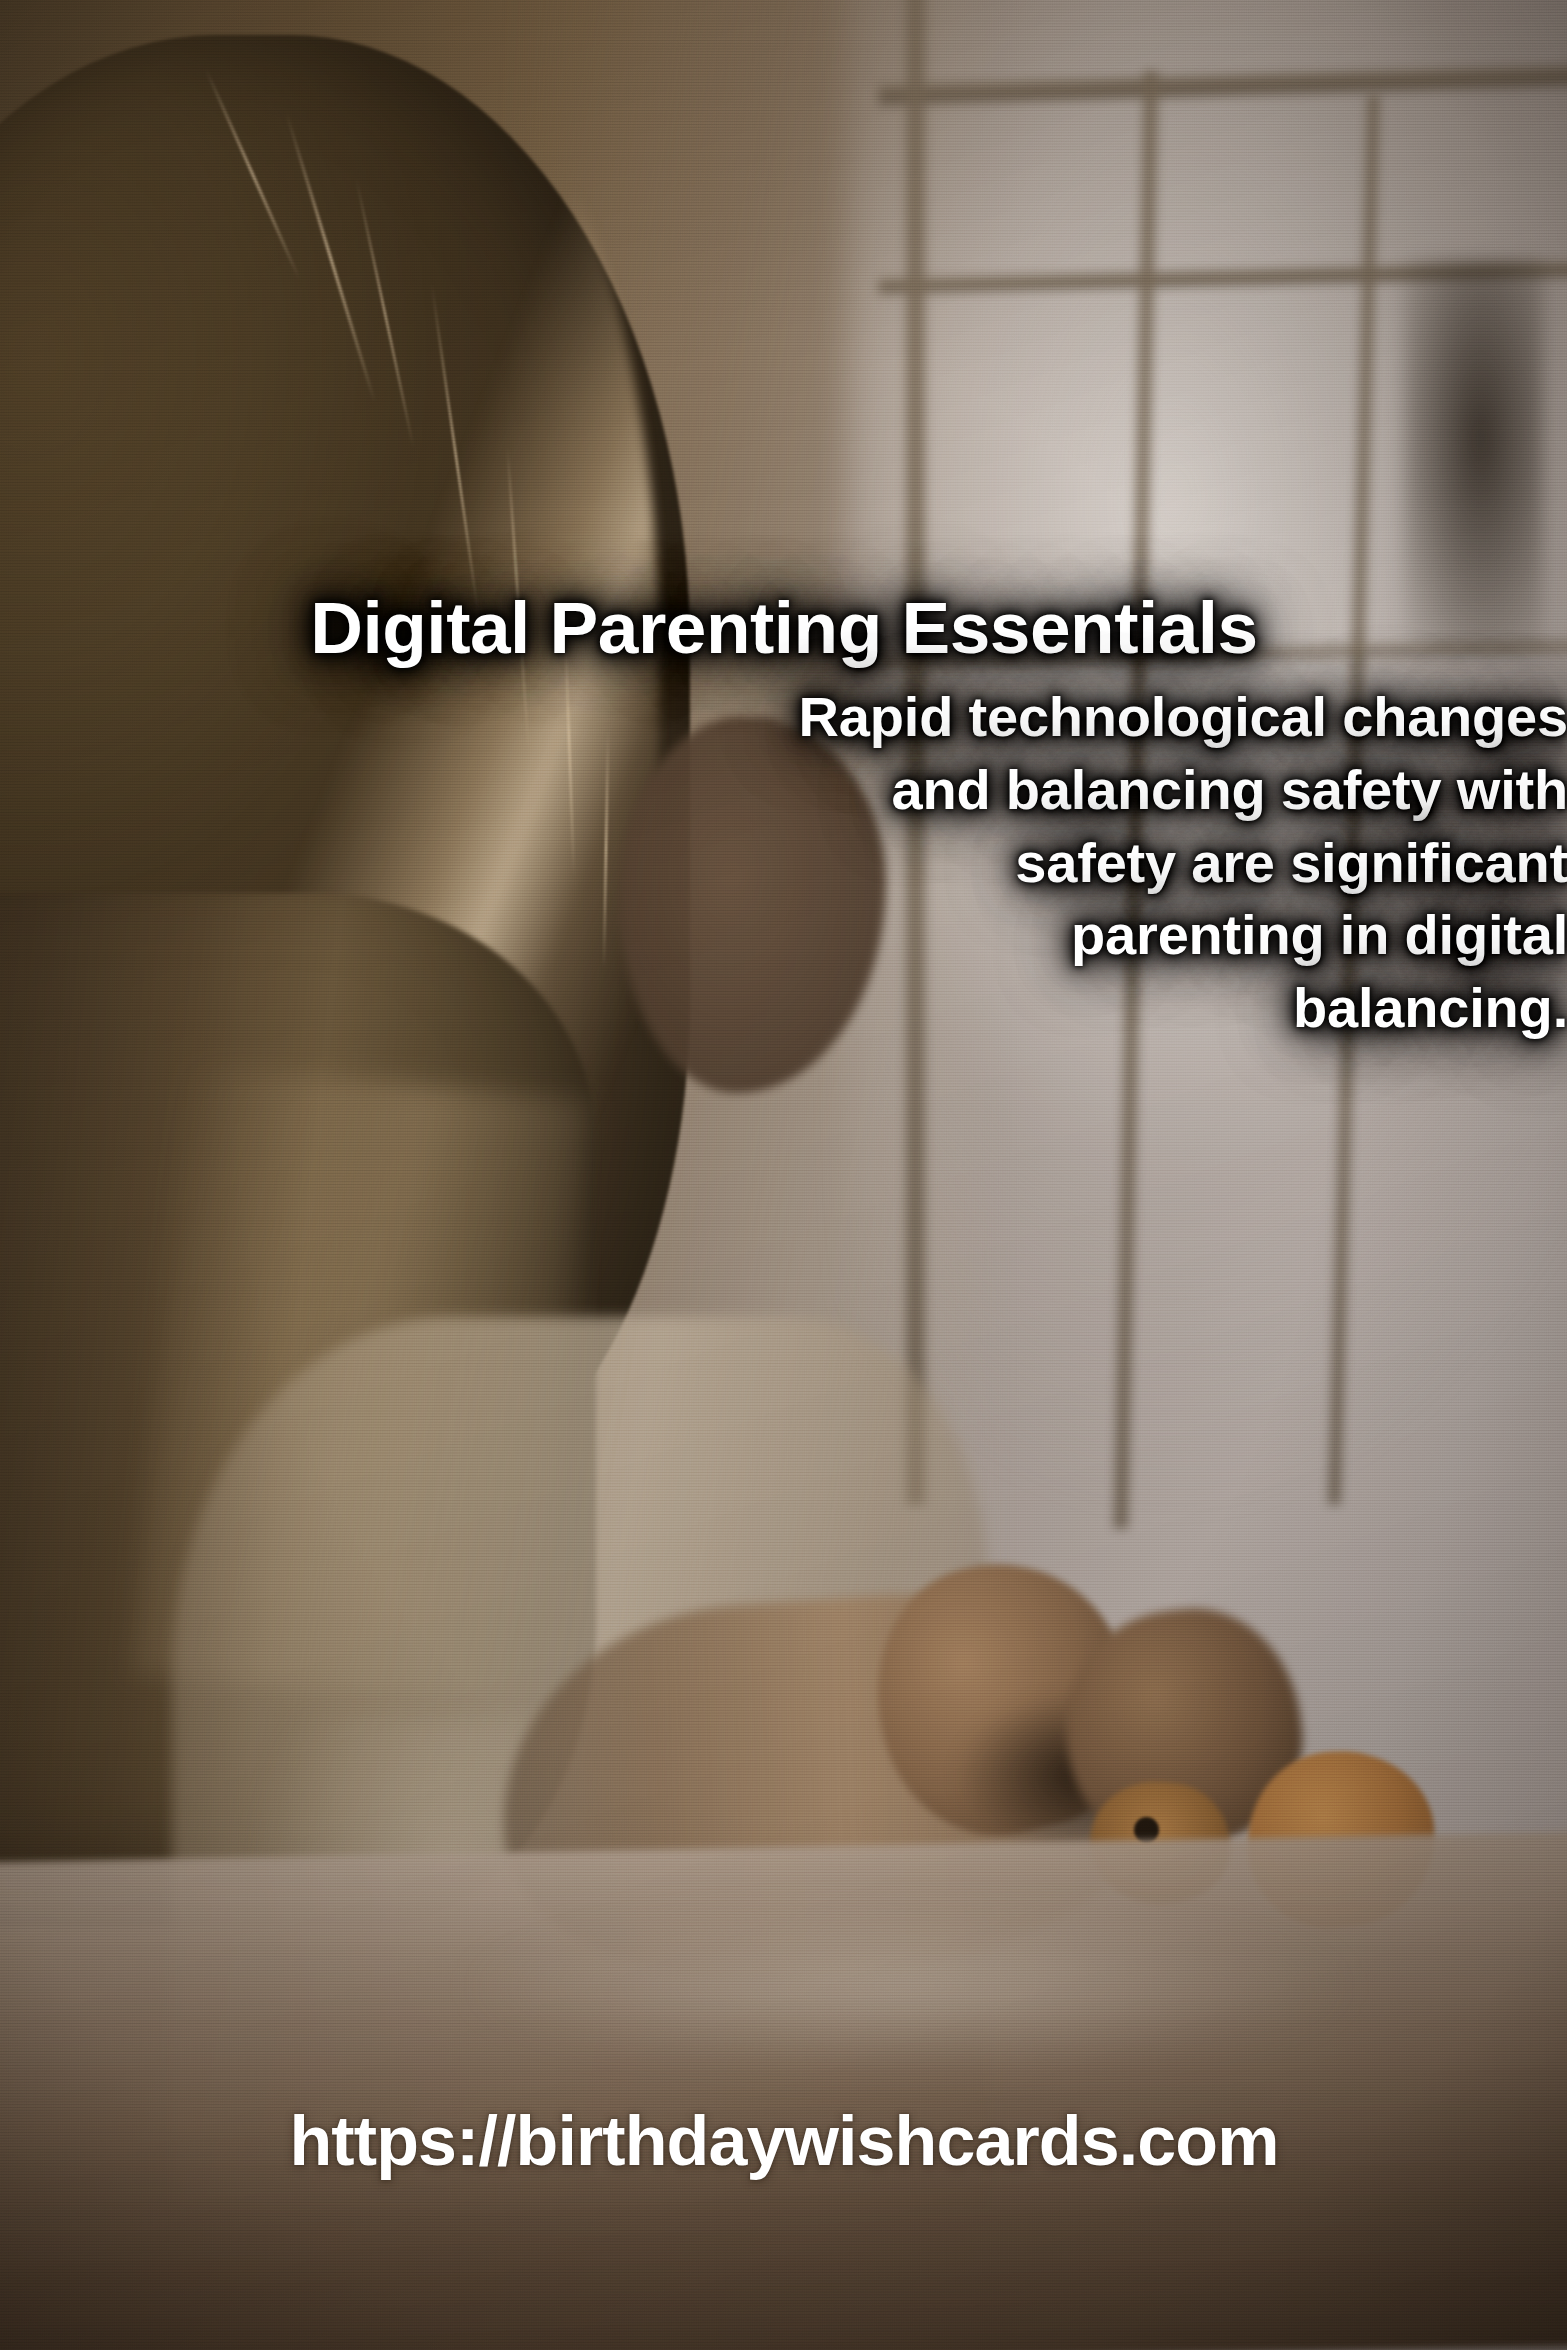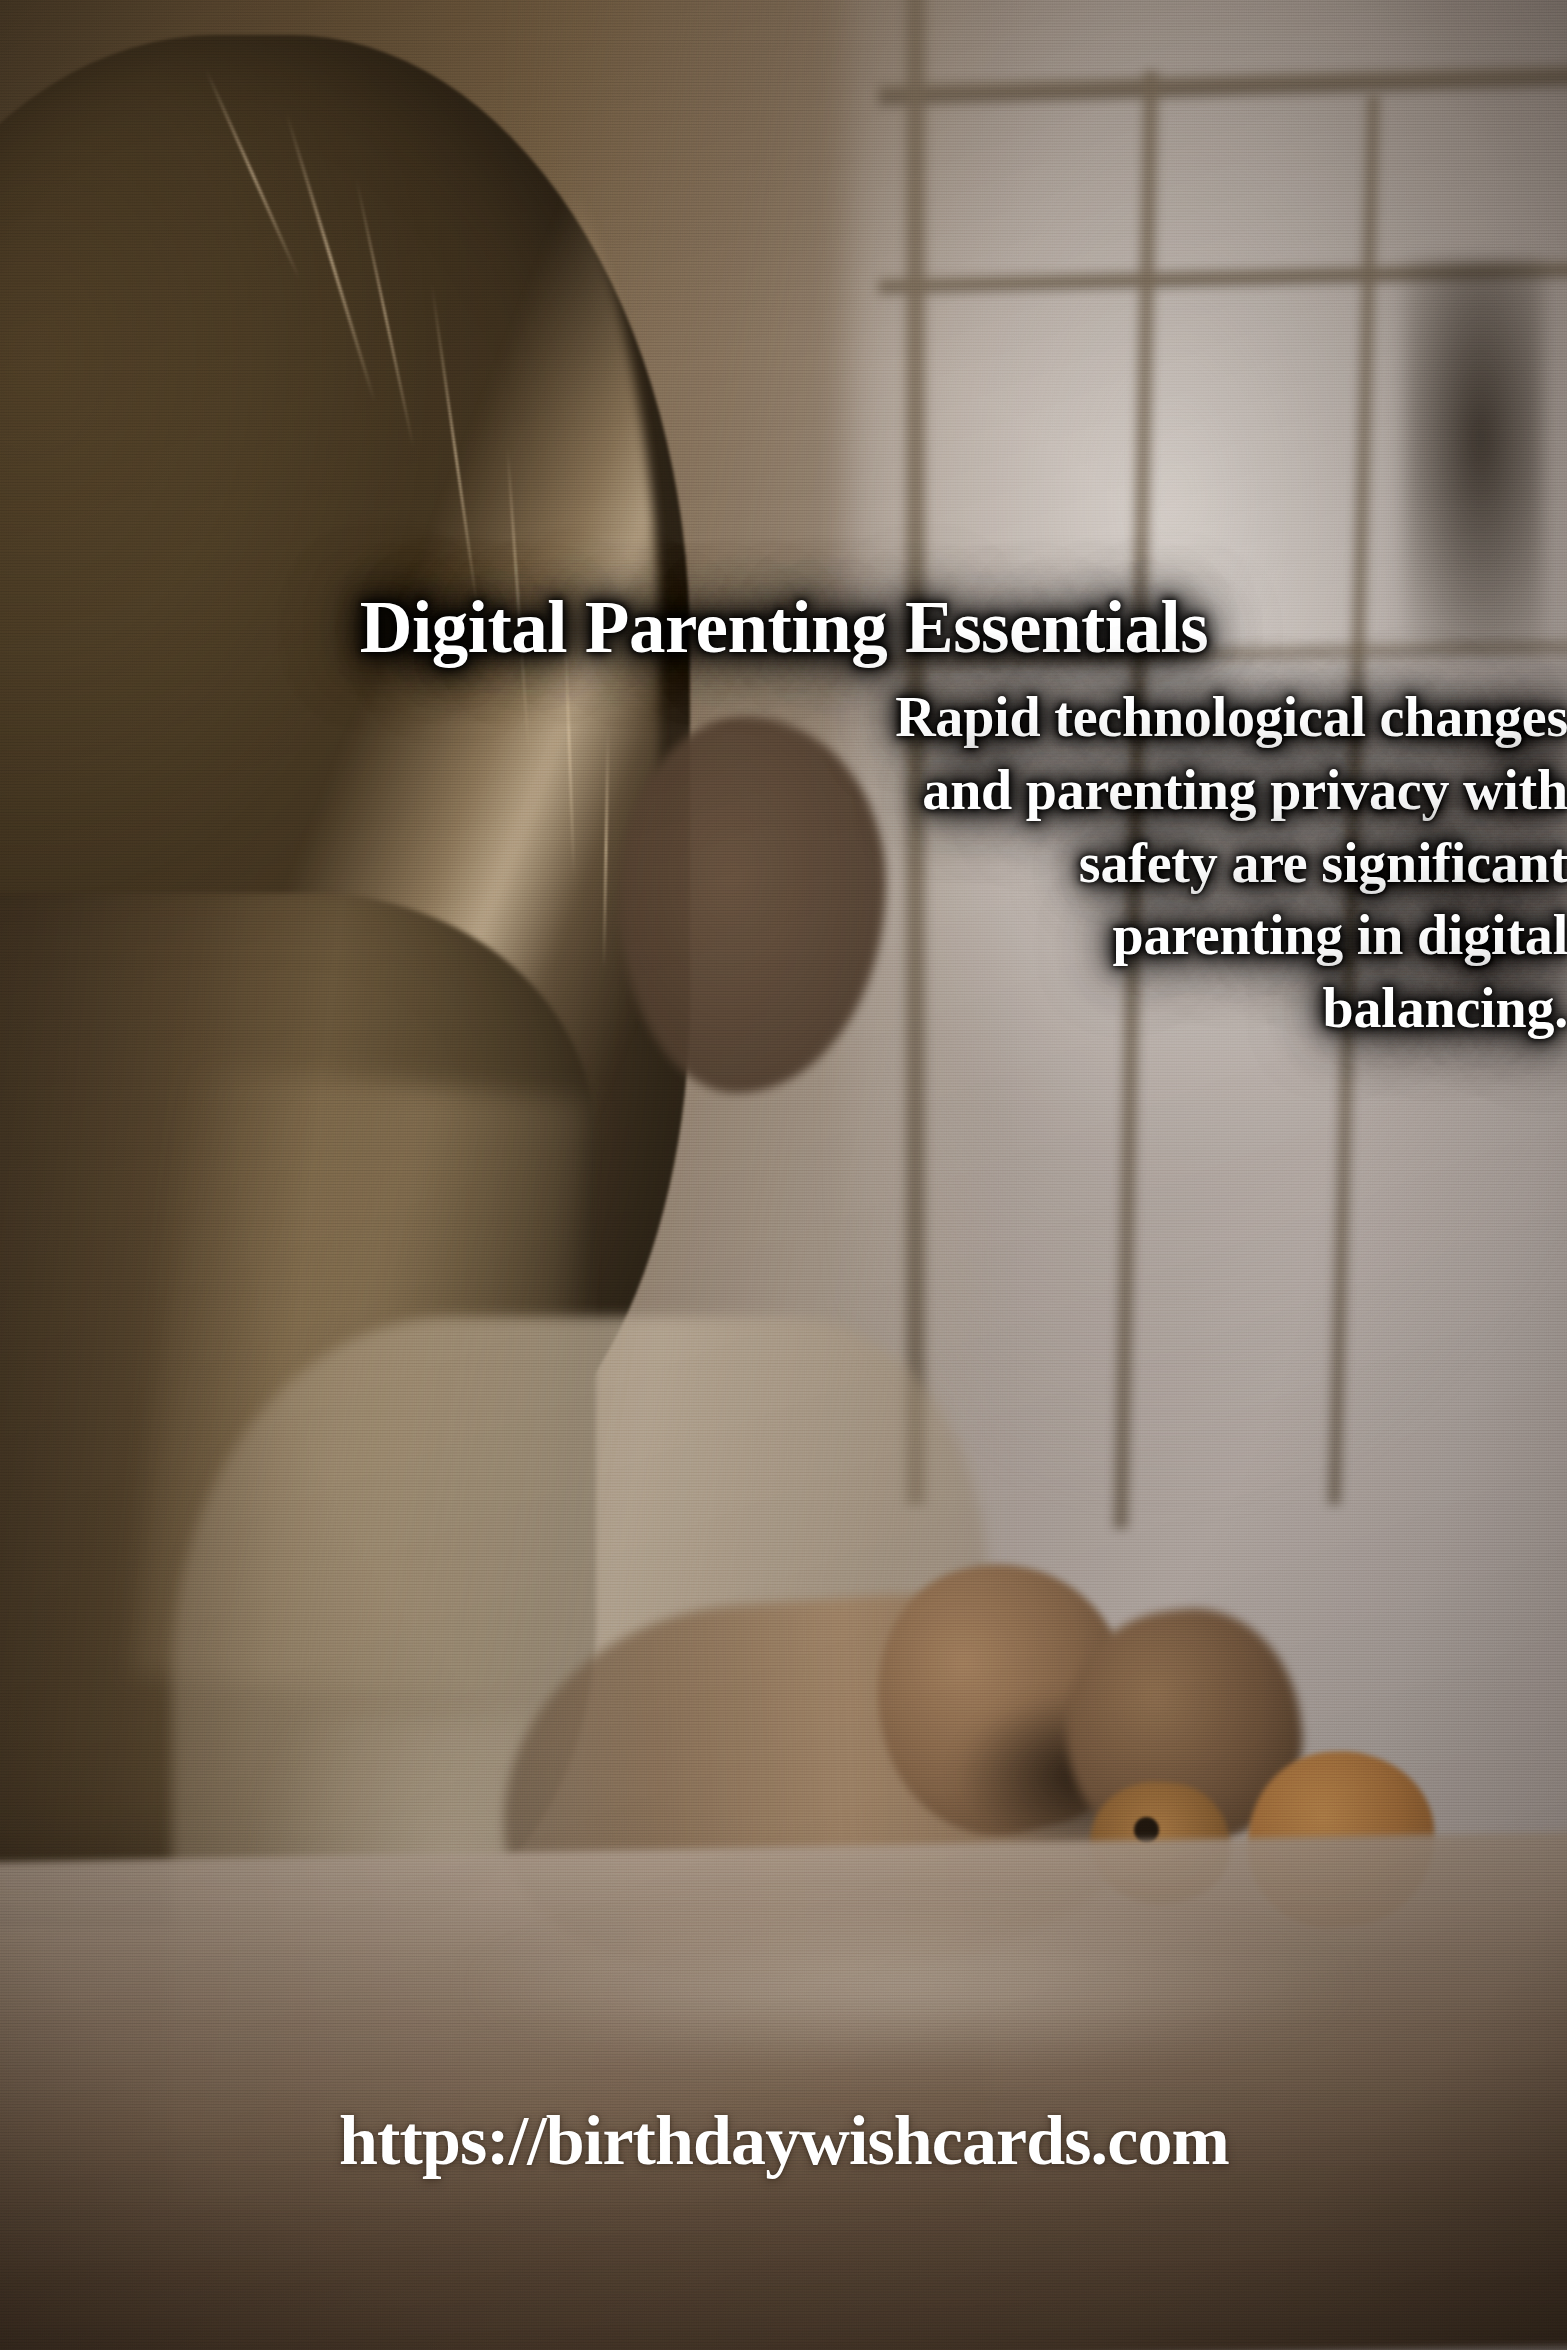--- a/index.html
+++ b/index.html
@@ -6,21 +6,21 @@
     margin: 0;
     padding: 0;
     background: #1a1410;
   }
 
   #card {
     position: relative;
     width: 1568px;
     height: 2351px;
     overflow: hidden;
-    font-family: Liberation Serif, serif;
+    font-family: Liberation Sans, sans-serif;
     background: #3b82f6;
   }
 
   
   .photo-layer {
     position: absolute;
     inset: 0;
     overflow: hidden;
   }
 
@@ -463,21 +463,21 @@
     <div class="vignette"></div>
     <div class="grain"></div>
   </div>
 
   <div class="text-overlay">
 
     <h1 id="headline" class="halo">Digital Parenting Essentials</h1>
 
     <div id="subtext">
       <span class="line halo">Rapid technological changes</span>
-      <span class="line halo">and parenting privacy with</span>
+      <span class="line halo">and balancing safety with</span>
       <span class="line halo">safety are significant</span>
       <span class="line halo">parenting in digital</span>
       <span class="line halo">balancing.</span>
     </div>
 
     <div id="site-url">https://birthdaywishcards.com</div>
   </div>
 
 </div>
 

